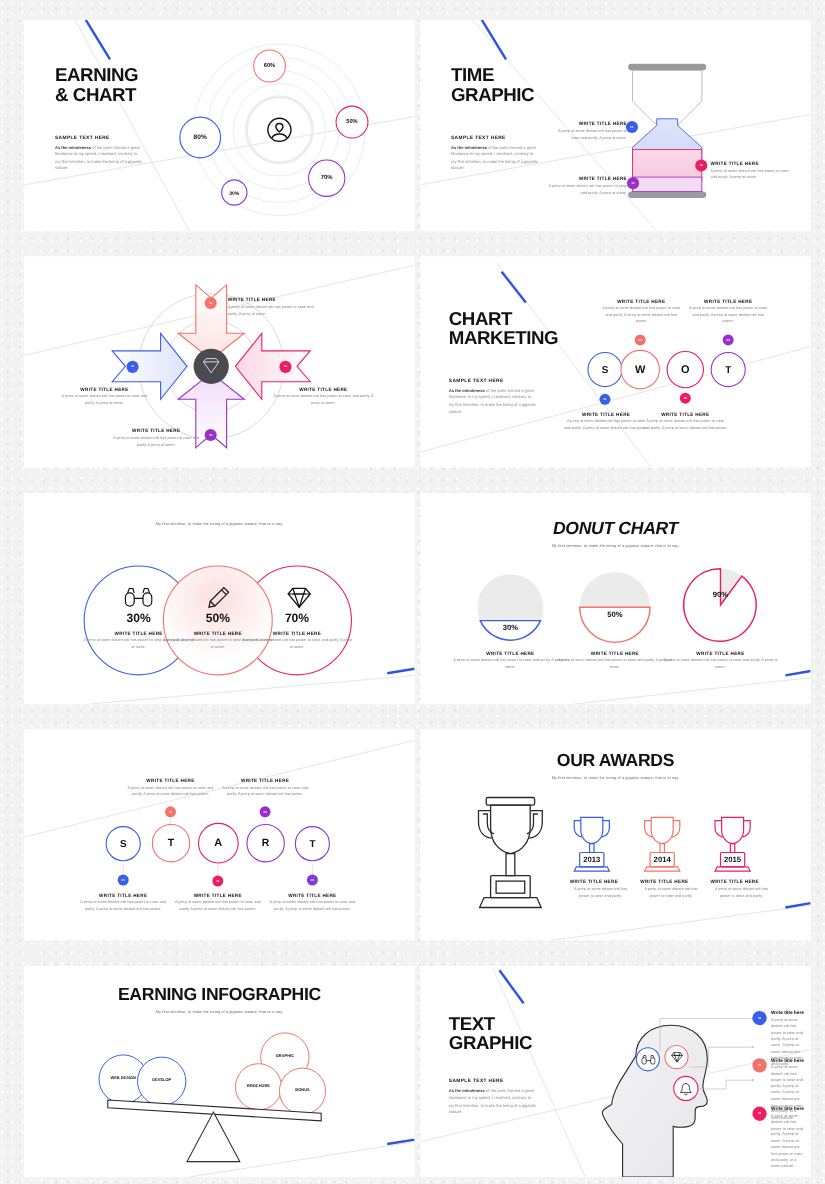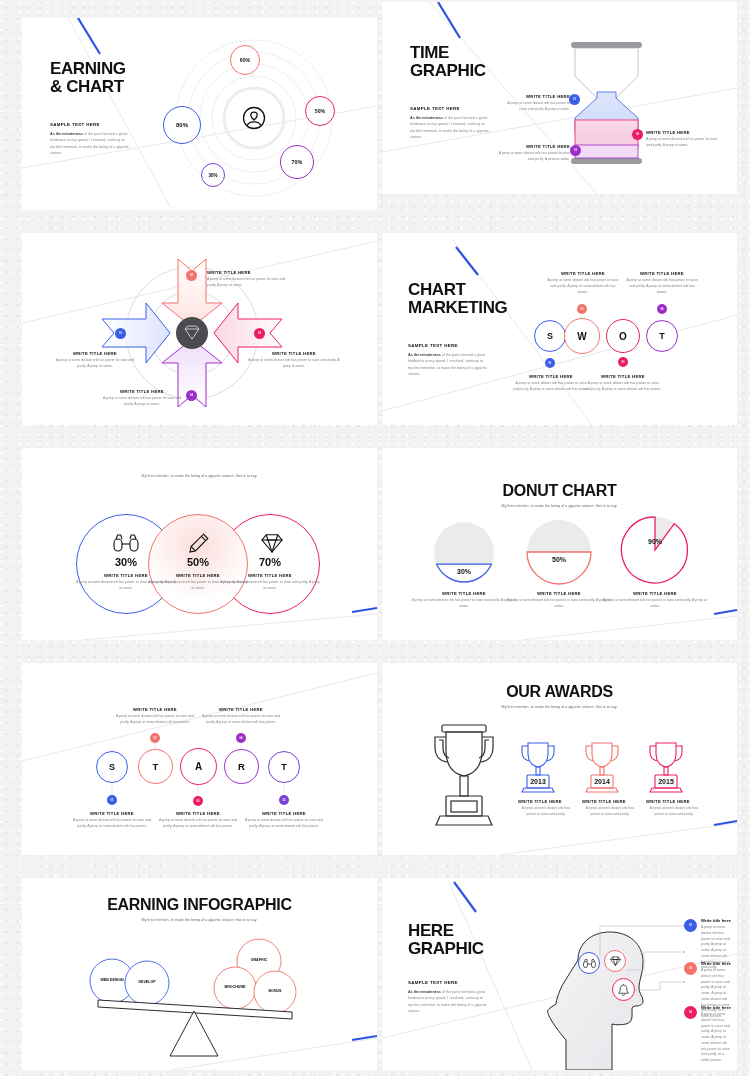--- a/index.html
+++ b/index.html
@@ -17,21 +17,21 @@
     background-size: 9px 9px, 11px 11px;
     pointer-events: none; z-index: 0;
   }
   .deck { position: relative; z-index: 1; width: 750px; height: 1076px; }
 
   .slide {
     position: absolute; width: 355px; height: 192px;
     background: #fff; overflow: hidden;
   }
   .s1 { left: 22px;  top: 18px;  }
-  .s2 { left: 382px; top: 2px;  }
+  .s2 { left: 382px; top: 18px;  }
   .s3 { left: 22px;  top: 233px; }
   .s4 { left: 382px; top: 233px; }
   .s5 { left: 22px;  top: 448px; }
   .s6 { left: 382px; top: 448px; }
   .s7 { left: 22px;  top: 663px; }
   .s8 { left: 382px; top: 663px; }
   .s9 { left: 22px;  top: 878px; }
   .s10{ left: 382px; top: 878px; }
 
   .deco { position: absolute; inset: 0; pointer-events: none; }
@@ -346,21 +346,21 @@
       <div class="wt" style="margin-top:5px;">WRITE TITLE HERE</div>
       <div class="wp">A peep at some distant orb has power to raise and purify. A peep at some.</div>
     </div>
   </div>
 
   <div class="slide s6">
     <svg class="deco" viewBox="0 0 355 192">
       <line class="thin" x1="140" y1="192" x2="355" y2="168"></line>
       <line class="blue" x1="332" y1="166" x2="355" y2="162"></line>
     </svg>
-    <div style="position:absolute;left:0;top:34px;width:100%;">
+    <div style="position:absolute;left:0;top:24px;width:100%;font-style:italic;">
       <div class="ctr-ttl">DONUT CHART</div>
       <div class="ctr-sub">My first intention, to make the being of a gigantic stature; that is to say.</div>
     </div>
     <svg class="deco" viewBox="0 0 355 192">
       <circle cx="82" cy="104" r="30" fill="#ebebeb"></circle>
       <path d="M 54.6 116.2 A 30 30 0 0 0 109.4 116.2 Z" fill="#fff" stroke="#3b5ee8" stroke-width="1.3"></path>
       <circle cx="177" cy="104" r="32" fill="#ebebeb"></circle>
       <path d="M 145 104 A 32 32 0 0 0 209 104 Z" fill="#fff" stroke="#f4726b" stroke-width="1.3"></path>
       <circle cx="273" cy="102" r="33" fill="#ebebeb"></circle>
       <path d="M 273 102 L 273 69 A 33 33 0 1 0 292.4 75.7 Z" fill="#fff" stroke="#ec1e63" stroke-width="1.3"></path>
@@ -542,21 +542,21 @@
     <div style="position:absolute;left:231px;top:111px;width:44px;text-align:center;font-size:3.6px;font-weight:700;color:#111;">BONUS</div>
   </div>
 
   <div class="slide s10">
     <svg class="deco" viewBox="0 0 355 192">
       <line class="thin" x1="66" y1="2" x2="150" y2="192"></line>
       <line class="blue" x1="72" y1="4" x2="94" y2="34"></line>
       <line class="thin" x1="0" y1="160" x2="355" y2="76"></line>
     </svg>
     <div style="position:absolute;left:26px;top:44px;">
-      <div class="ttl"><span>HERE</span><br><span>GRAPHIC</span></div>
+      <div class="ttl"><span>TEXT</span><br><span>GRAPHIC</span></div>
     </div>
     <div style="position:absolute;left:26px;top:102px;width:80px;">
       <div class="smalllabel">SAMPLE TEXT HERE</div>
       <div class="bodytxt"><b>As the minuteness</b><span> of the parts formed a great hindrance to my speed, I resolved, contrary to my first intention, to make the being of a gigantic stature.</span></div>
     </div>
     <svg class="deco" viewBox="0 0 355 192">
       <defs>
           <linearGradient id="headG" x1="0" y1="0" x2="1" y2="1">
             <stop offset="0%" stop-color="#f4f4f6"></stop>
             <stop offset="100%" stop-color="#e6e6ea"></stop>

